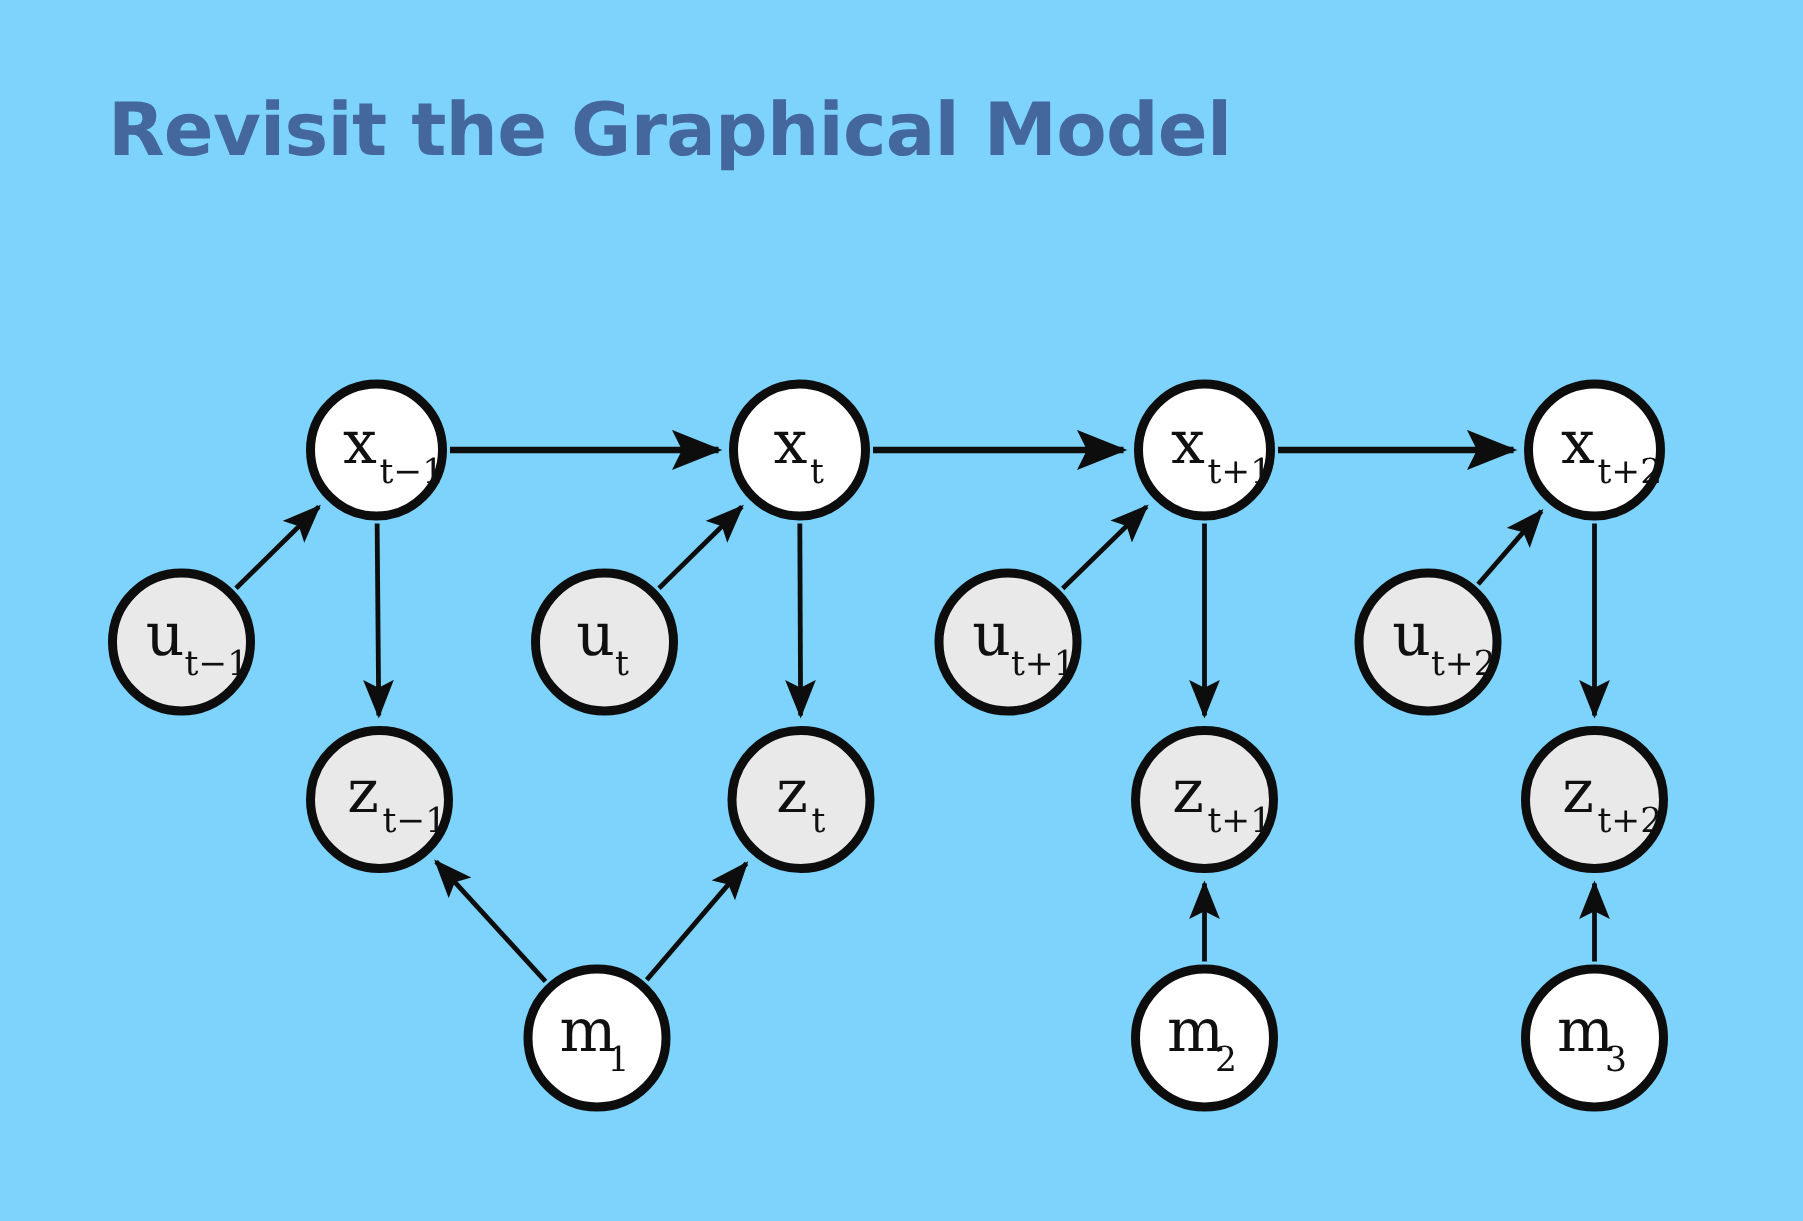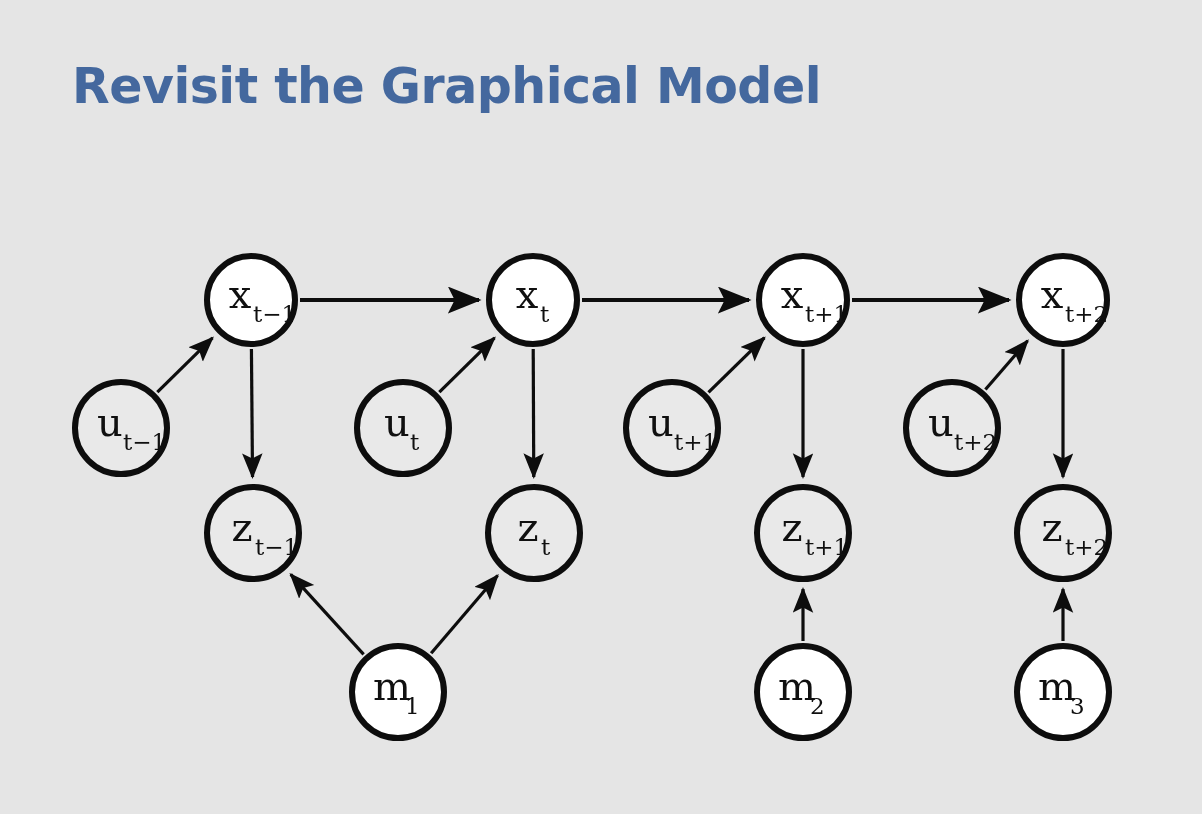--- a/index.html
+++ b/index.html
@@ -11,21 +11,21 @@
     width: 1202px;
     height: 814px;
     font-family: "Liberation Sans", sans-serif;
     overflow: hidden;
     position: relative;
   }
   #slide {
     position: relative;
     width: 1202px;
     height: 814px;
-    background: #e5e5e5;
+    background: #7dd3fc;
   }
   #slide-title {
     position: absolute;
     left: 72px;
     top: 58px;
     font-family: "DejaVu Sans", sans-serif;
     font-weight: bold;
     font-size: 49px;
     letter-spacing: -0.5px;
     color: #44689e;

